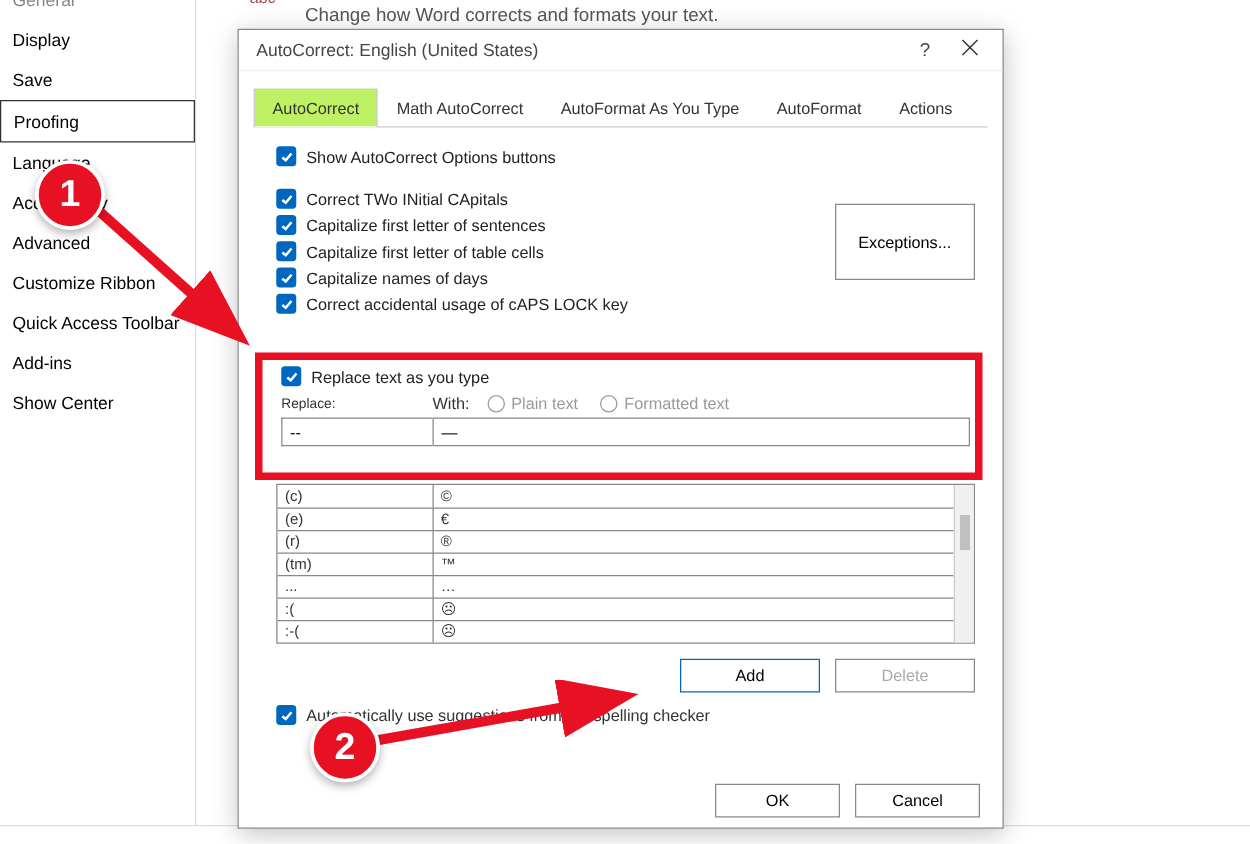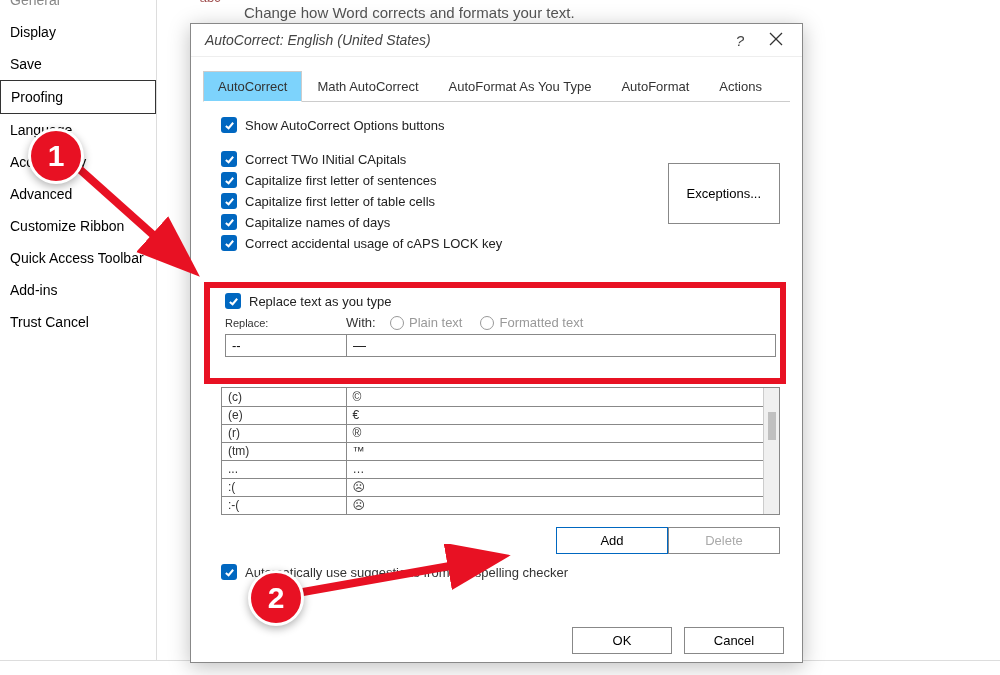--- a/index.html
+++ b/index.html
@@ -73,21 +73,20 @@
     box-shadow: 0 4px 20px rgba(0,0,0,0.25);
   }
   .dialog-titlebar {
     height: 33px;
     display: flex;
     align-items: center;
     padding: 0 8px 0 14px;
     border-bottom: 1px solid #eee;
     font-size: 14px;
     color: #444;
-    font-style: italic;
   }
   .dialog-title { flex: 1; }
   .dialog-help {
     width: 36px;
     text-align: center;
     font-size: 15px;
     cursor: pointer;
   }
   .dialog-close {
     width: 36px;
@@ -105,21 +104,21 @@
     padding: 7px 14px;
     font-size: 13px;
     color: #333;
     cursor: pointer;
     border: 1px solid transparent;
     margin-bottom: -1px;
   }
   .tab.active {
     border: 1px solid #ccc;
     border-bottom: 1px solid #fff;
-    background: #7dd3fc;
+    background: #bef264;
   }
   .content {
     padding: 12px 22px 0 30px;
   }
   .check-row {
     display: flex;
     align-items: center;
     margin: 3px 0 5px 0;
   }
   .checkbox {
@@ -228,20 +227,21 @@
     background: #c0c0c0;
     width: 8px;
     height: 28px;
     position: absolute;
     top: 24px;
     left: 4px;
   }
   .btn-row {
     display: flex;
     justify-content: flex-end;
+    gap: 12px;
     margin: 12px 0 0 0;
   }
   .btn {
     padding: 5px 0;
     width: 112px;
     text-align: center;
     border: 1px solid #888;
     background: #fff;
     font-size: 13px;
     cursor: pointer;
@@ -302,21 +302,21 @@
   <div class="item truncated" style="padding-top:0; margin-top:-8px;">General</div>
   <div class="item">Display</div>
   <div class="item">Save</div>
   <div class="item selected">Proofing</div>
   <div class="item">Language</div>
   <div class="item">Accessibility</div>
   <div class="item">Advanced</div>
   <div class="item">Customize Ribbon</div>
   <div class="item">Quick Access Toolbar</div>
   <div class="item">Add-ins</div>
-  <div class="item">Trust Cancel</div>
+  <div class="item">Show Center</div>
 </div>
 
 <div class="main-area">
   <span class="abc-icon">abc</span>
   <span class="main-header-text">Change how Word corrects and formats your text.</span>
 </div>
 
 <div class="bottom-border"></div>
 
 <div class="dialog">

